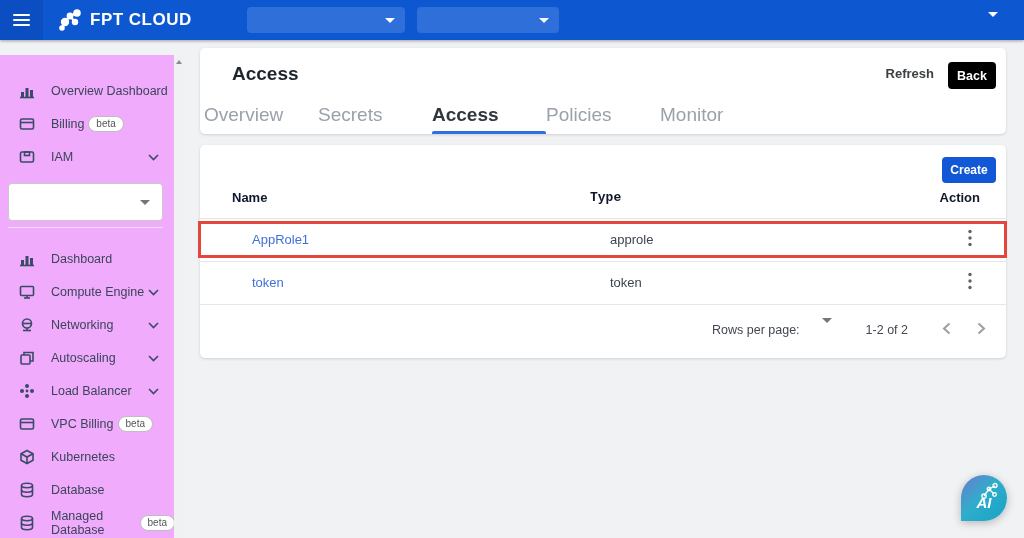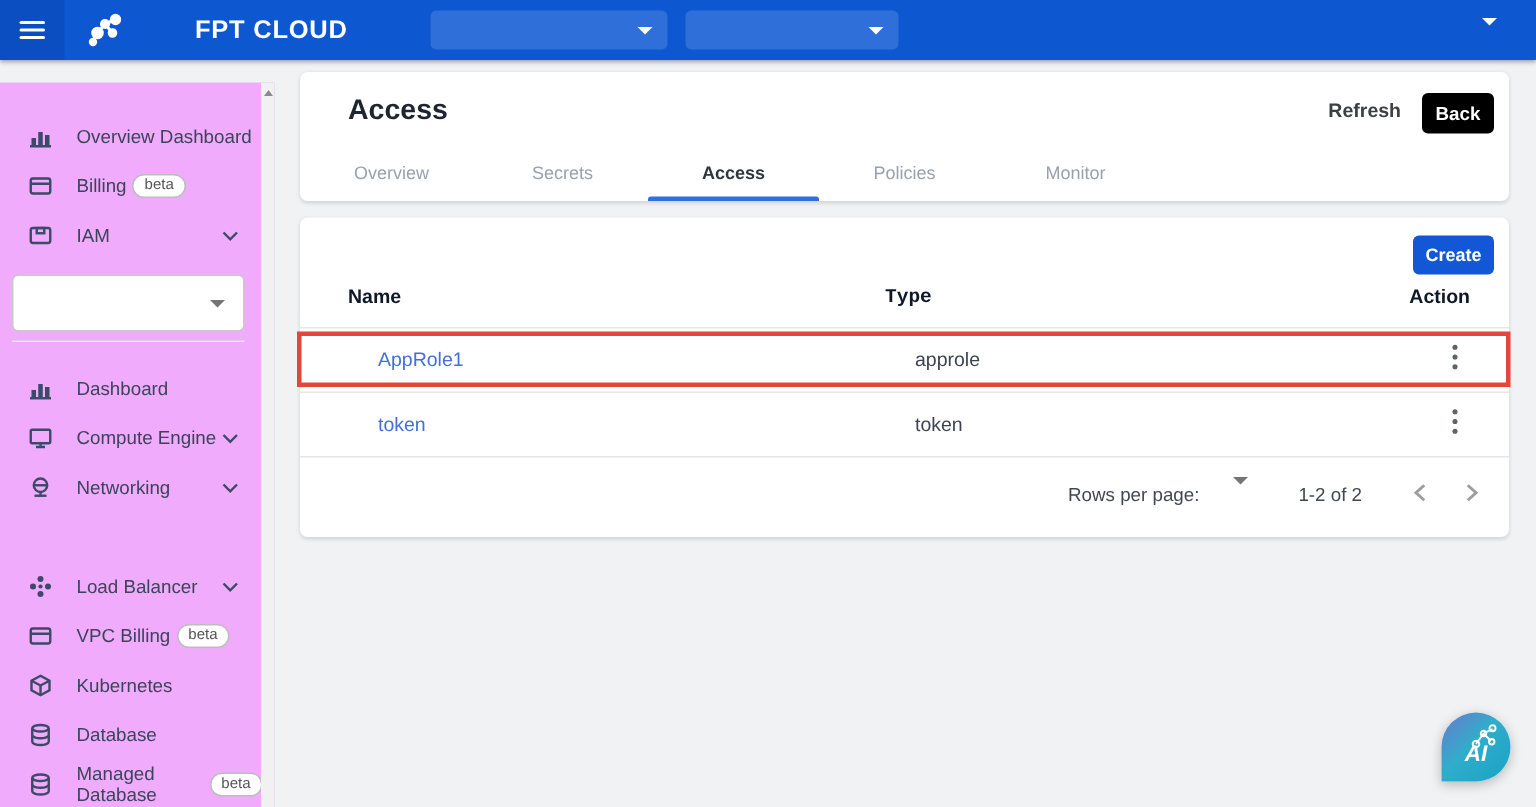--- a/index.html
+++ b/index.html
@@ -8,21 +8,21 @@
 
   
   .topbar { position:absolute; left:0; top:0; width:1024px; height:40px;
     background:#0d58d1; display:flex; align-items:center; z-index:30;
     box-shadow:0 1px 3px rgba(0,0,30,.35); }
   .hamburger { width:43px; height:40px; background:#0b4ec2; border:none;
     display:flex; flex-direction:column; justify-content:center; align-items:center;
     gap:3px; cursor:pointer; }
   .hamburger span { display:block; width:17px; height:2px; background:#fff; border-radius:1px; }
   .logo { display:flex; align-items:center; gap:7px; margin-left:14px; }
-  .logo-text { color:#fff; font-weight:bold; font-size:17px; letter-spacing:.5px;margin-left:40px; }
+  .logo-text { color:#fff; font-weight:bold; font-size:17px; letter-spacing:.5px; }
   .tb-select { height:26px; background:#2e6fd9; border-radius:4px; margin-left:12px;
     display:flex; align-items:center; justify-content:flex-end; padding:0 10px; cursor:pointer; }
   .tb-select.sel1 { width:158px; margin-left:55px; }
   .tb-select.sel2 { width:142px; }
   .tb-caret { width:0; height:0; border-left:5px solid transparent; border-right:5px solid transparent;
     border-top:5px solid #fff; }
   .tb-user { position:absolute; right:26px; top:17px; cursor:pointer; }
 
   
   .sidebar { position:absolute; left:0; top:55px; width:183px; height:498px;
@@ -52,21 +52,21 @@
   .card { position:absolute; background:#fff; border-radius:5px;
     box-shadow:0 1px 3px rgba(0,0,0,.14); }
   .card1 { left:17px; top:8px; width:806px; height:86px; }
   .page-title { position:absolute; left:32px; top:15px; font-size:19px; font-weight:bold; color:#1f2530; }
   .refresh-btn { position:absolute; right:72px; top:18px; background:none; border:none;
     font-family:inherit; font-size:13px; font-weight:bold; color:#3c4043; cursor:pointer; }
   .back-btn { position:absolute; right:10px; top:14px; width:48px; height:27px;
     background:#000000; color:#fff; border:none; border-radius:4px; font-family:inherit;
     font-size:12.5px; font-weight:bold; cursor:pointer; }
   .tabs { position:absolute; left:4px; bottom:0; height:34px; display:flex; }
-  .tab { width:114px; text-align:center; font-size:12px; color:#9aa1ab; line-height:30px;
+  .tab { width:114px; text-align:left; font-size:19px; color:#9aa1ab; line-height:30px;
     cursor:pointer; position:relative; }
   .tab.active { color:#30353e; font-weight:bold; }
   .tab.active::after { content:""; position:absolute; left:0; bottom:0; width:100%; height:3px;
     background:#2f6fe0; border-radius:2px 2px 0 0; }
 
   .card2 { left:17px; top:105px; width:806px; height:213px; }
   .create-btn { position:absolute; right:10px; top:12px; width:54px; height:26px;
     background:#1257d6; color:#fff; border:none; border-radius:4px; font-family:inherit;
     font-size:12px; font-weight:bold; cursor:pointer; }
   .thead { position:absolute; left:0; top:45px; width:100%; height:28px; font-size:13px;
@@ -229,20 +229,34 @@
         </svg>
     </span>
     <span>Networking</span>
     <span class="chev">
       <svg width="11" height="7" viewBox="0 0 11 7">
           <polyline points="1,1 5.5,5.5 10,1" stroke="#3b4a66" fill="none" stroke-width="1.6"></polyline>
         </svg>
     </span>
   </div>
 
+  <div class="side-item" style="top:286px">
+    <span class="ic">
+      <svg width="18" height="18" viewBox="0 0 18 18">
+          <rect x="3" y="6" width="9" height="9" rx="1"></rect>
+          <polyline points="6,6 6,3.5 15,3.5 15,12 12,12"></polyline>
+        </svg>
+    </span>
+    <span>Autoscaling</span>
+    <span class="chev">
+      <svg width="11" height="7" viewBox="0 0 11 7">
+          <polyline points="1,1 5.5,5.5 10,1" stroke="#3b4a66" fill="none" stroke-width="1.6"></polyline>
+        </svg>
+    </span>
+  </div>
 
   <div class="side-item" style="top:319px">
     <span class="ic">
       <svg width="18" height="18" viewBox="0 0 18 18">
           <g fill="#3b4a66" stroke="none">
         <circle cx="9" cy="4" r="2"></circle>
             <circle cx="9" cy="14" r="2"></circle>
             <circle cx="4" cy="9" r="2"></circle>
             <circle cx="14" cy="9" r="2"></circle>
             <circle cx="9" cy="9" r="1.4"></circle>

